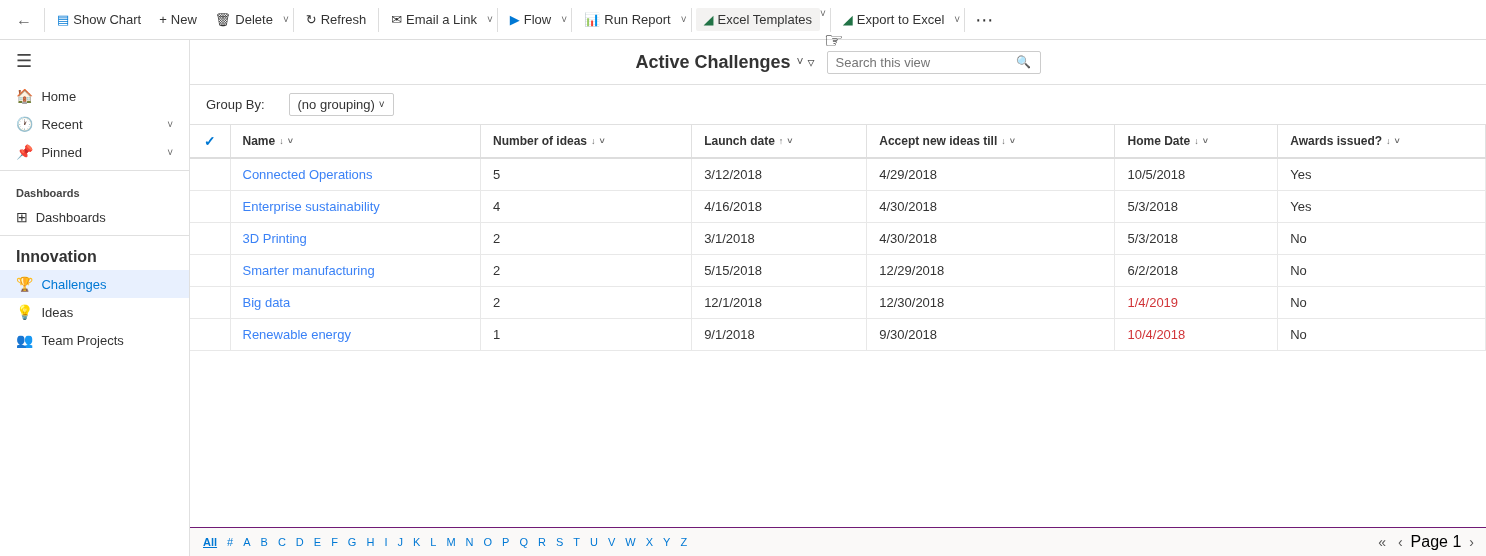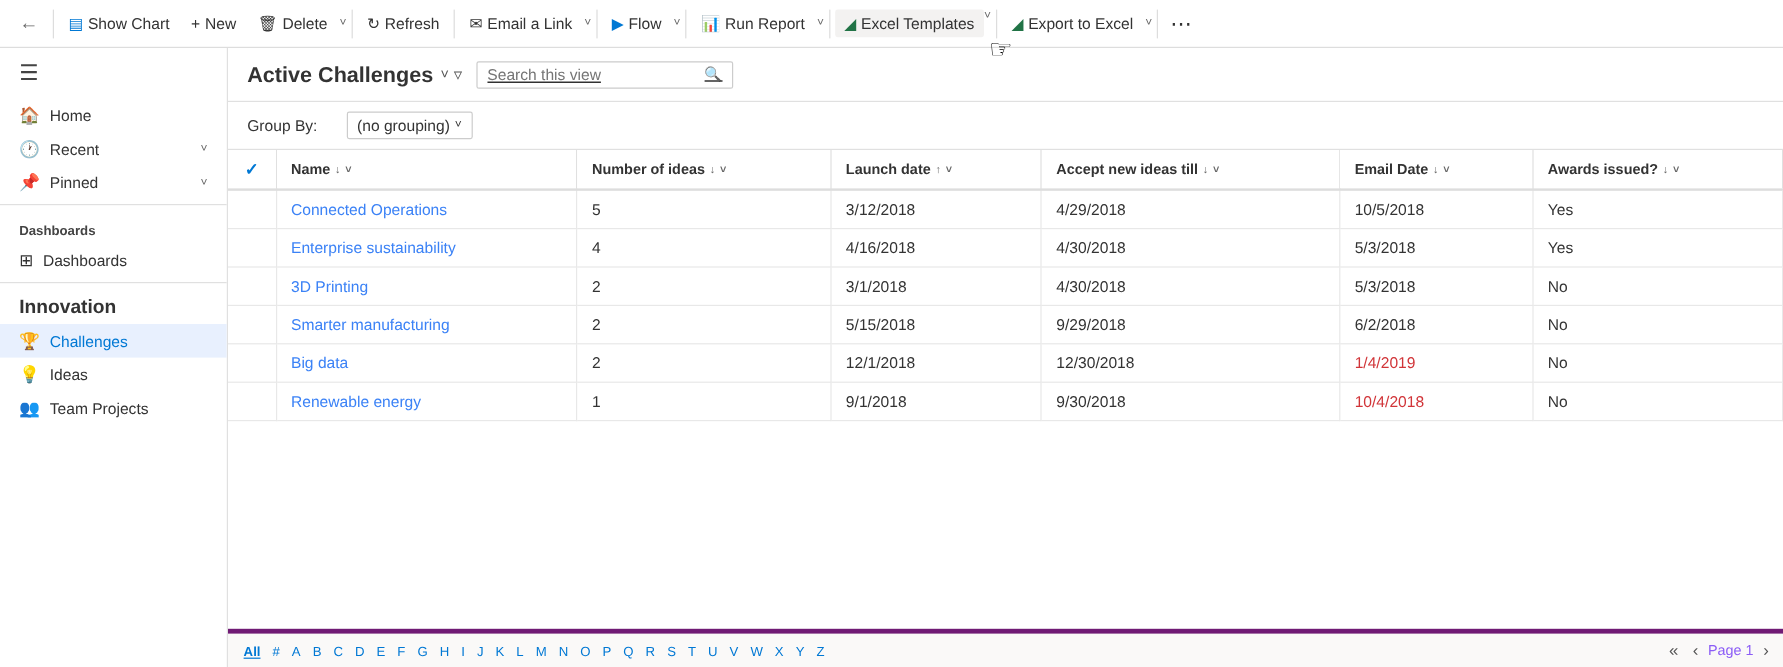--- a/index.html
+++ b/index.html
@@ -40,31 +40,31 @@
     .sidebar-item.active { background: #e8f0fe; color: #0078d4; font-weight: 500; }
     .sidebar-item .chevron { font-size: 10px; color: #666; margin-left: auto; }
     .sidebar-divider { height: 1px; background: #e0e0e0; margin: 4px 0; }
     .sidebar-item-innovation { font-size: 16px; font-weight: 700; color: #333; padding: 8px 16px 4px 16px; }
 
     
     .content-area { flex: 1; display: flex; flex-direction: column; overflow: hidden; }
 
     
     .view-header {
-      display: flex; align-items: center; justify-content: flex-start;
+      display: flex; align-items: center; justify-content: center;
       padding: 10px 16px; border-bottom: 1px solid #e0e0e0; flex-shrink: 0;
     }
     .view-title-group { display: flex; align-items: center; gap: 6px; }
     .view-title { font-size: 18px; font-weight: 600; color: #333; }
     .view-title-chevron { font-size: 12px; color: #555; cursor: pointer; }
     .view-right { display: flex; align-items: center; gap: 8px; }
     .filter-icon { font-size: 14px; color: #555; cursor: pointer; padding: 4px; }
     .search-box {
       display: flex; align-items: center; border: 1px solid #ccc; border-radius: 2px;
-      padding: 3px 8px; gap: 4px; width: 214px; text-decoration: underline;
+      padding: 3px 8px; gap: 4px; width: 214px;
     }
     .search-input { border: none; outline: none; font-size: 13px; color: #333; width: 100%; background: transparent; }
     .search-icon { font-size: 12px; color: #555; cursor: pointer; }
 
     
     .groupby-bar {
       display: flex; align-items: center; gap: 24px; padding: 8px 16px;
       border-bottom: 1px solid #e0e0e0; flex-shrink: 0;
     }
     .groupby-label { font-size: 13px; color: #333; font-weight: 500; }
@@ -90,32 +90,32 @@
     }
     td:first-child { text-align: center; width: 40px; }
     td.link-cell { color: #3b82f6; cursor: pointer; }
     td.red-date { color: #d13438; }
     .sort-icon { font-size: 9px; color: #666; margin-left: 2px; }
     .th-content { display: flex; align-items: center; gap: 2px; }
     .check-icon { font-size: 14px; color: #0078d4; }
 
     
     .pagination-bar {
-      display: flex; align-items: flex-end; border-top: 4px solid #701a75;
+      display: flex; align-items: center; border-top: 1px solid #701a75;
       padding: 4px 8px; background: #faf9f8; flex-shrink: 0;
     }
     .alpha-bar { display: flex; align-items: center; gap: 0; flex: 1; }
     .alpha-item {
       padding: 2px 5px; font-size: 11px; color: #0078d4; cursor: pointer;
       border-radius: 2px;
     }
     .alpha-item.active { color: #0078d4; text-decoration: underline; font-weight: 600; }
     .page-nav { display: flex; align-items: center; gap: 4px; margin-left: 8px; }
     .page-nav-btn { font-size: 14px; color: #555; cursor: pointer; border: none; background: none; padding: 2px 4px; }
-    .page-text { font-size: 12px; color: #8b5cf6; }
+    .page-text { font-size: 16px; color: #000000; }
 
     
     .hamburger { font-size: 18px; color: #444; cursor: pointer; padding: 4px 8px; border: none; background: none; }
     th { position: relative; }
 
     
     .hand-cursor-area { position: relative; display: inline-flex; }
     .hand-overlay {
       position: absolute;
       right: -18px;
@@ -284,21 +284,21 @@
             </th>
             <th>
               <div class="th-content">
                 <span>Accept new ideas till</span>
                 <span class="sort-icon">↓</span>
                 <span class="sort-icon">˅</span>
               </div>
             </th>
             <th>
               <div class="th-content">
-                <span>Email Date</span>
+                <span>Home Date</span>
                 <span class="sort-icon">↓</span>
                 <span class="sort-icon">˅</span>
               </div>
             </th>
             <th>
               <div class="th-content">
                 <span>Awards issued?</span>
                 <span class="sort-icon">↓</span>
                 <span class="sort-icon">˅</span>
               </div>
@@ -332,21 +332,21 @@
     <td class="">3/1/2018</td>
     <td class="">4/30/2018</td>
     <td class="">5/3/2018</td>
     <td>No</td>
   </tr>
             <tr>
     <td></td>
     <td class="link-cell">Smarter manufacturing</td>
     <td>2</td>
     <td class="">5/15/2018</td>
-    <td class="">9/29/2018</td>
+    <td class="">12/29/2018</td>
     <td class="">6/2/2018</td>
     <td>No</td>
   </tr>
             <tr>
     <td></td>
     <td class="link-cell">Big data</td>
     <td>2</td>
     <td class="">12/1/2018</td>
     <td class="">12/30/2018</td>
     <td class="red-date">1/4/2019</td>

